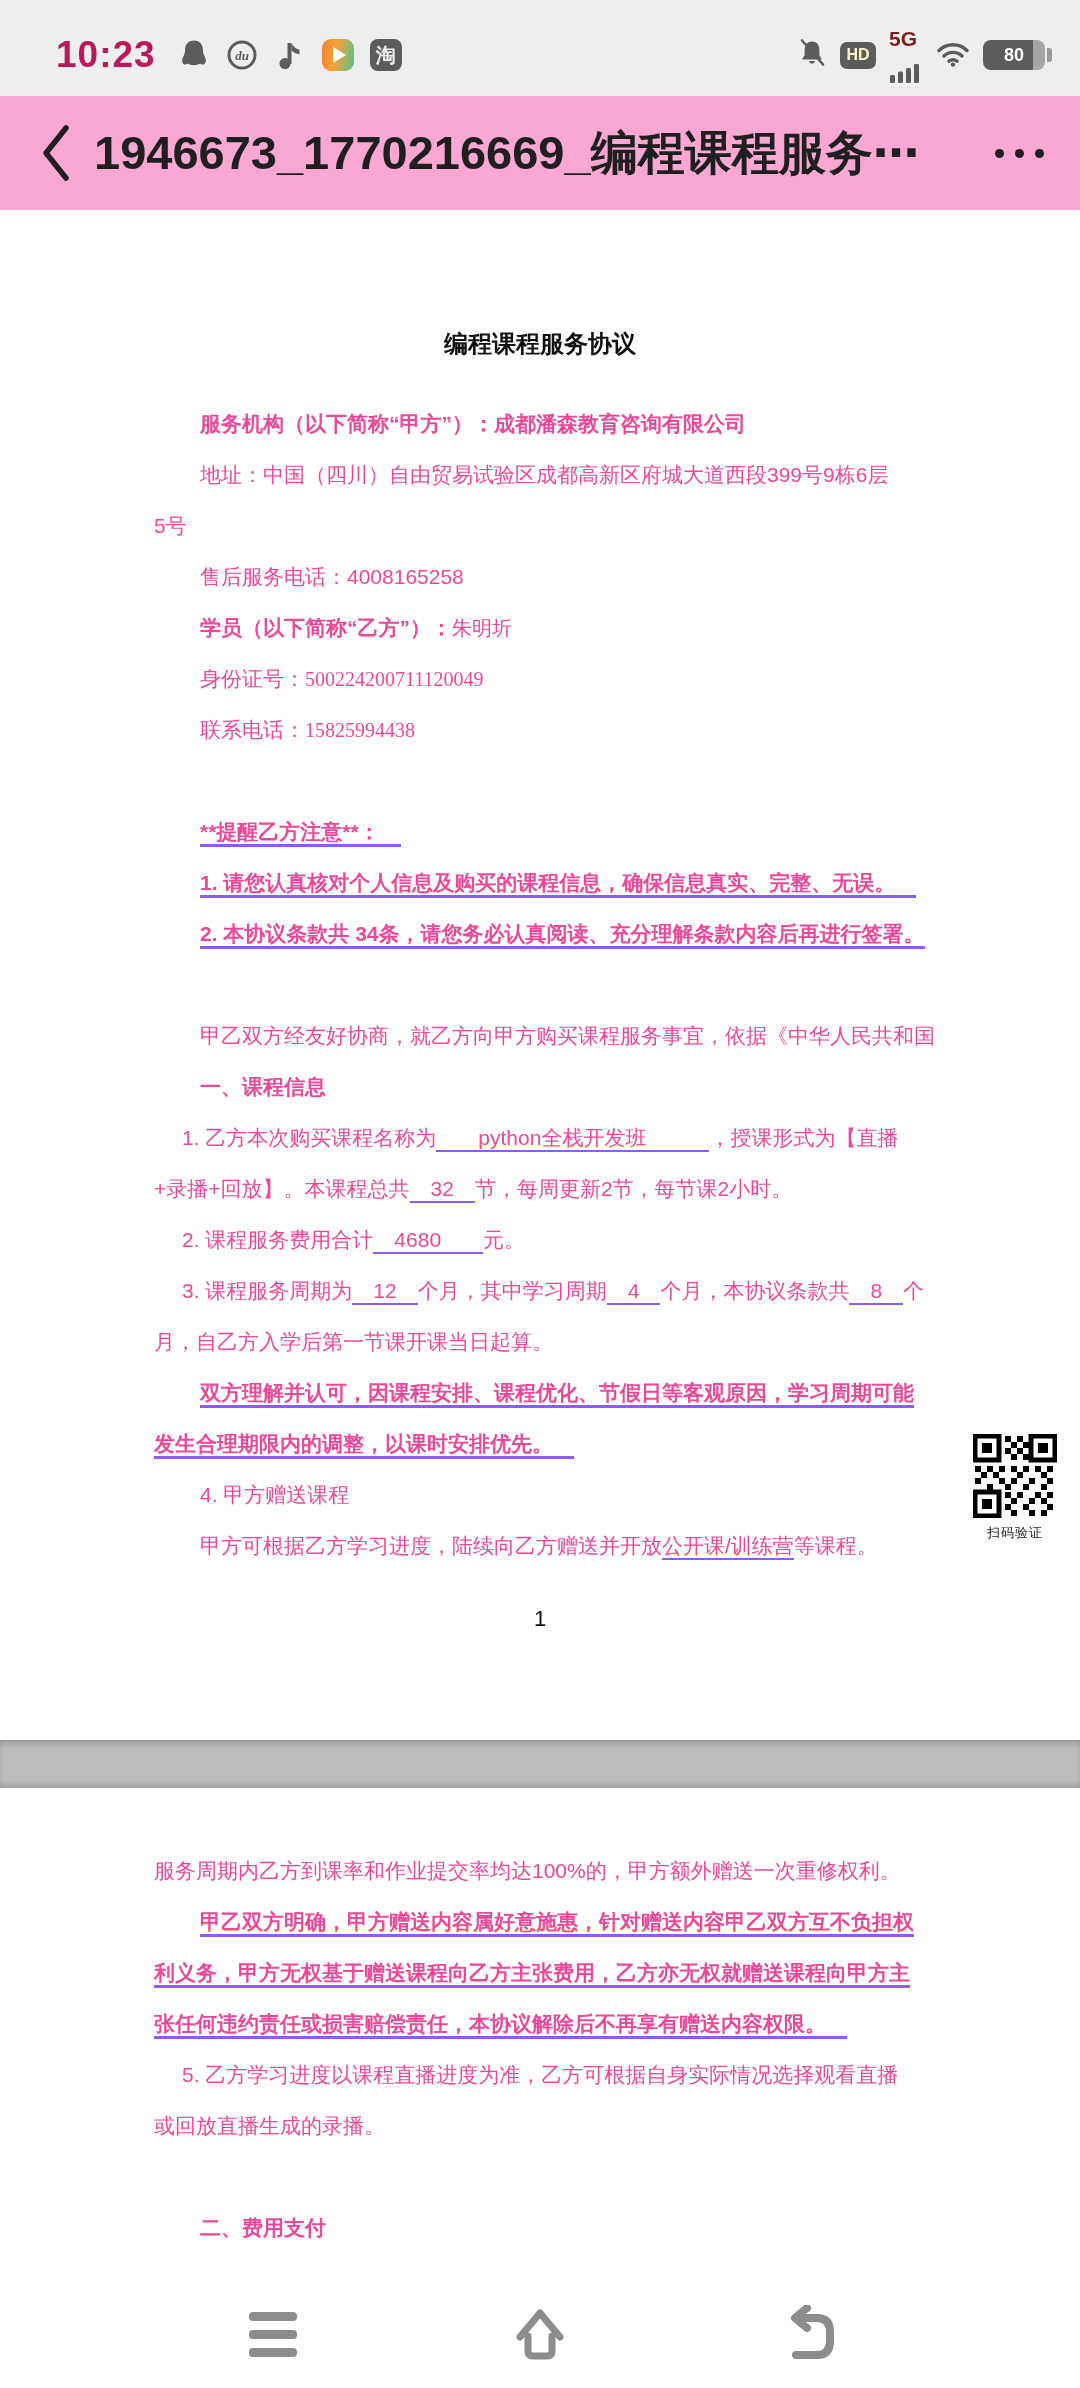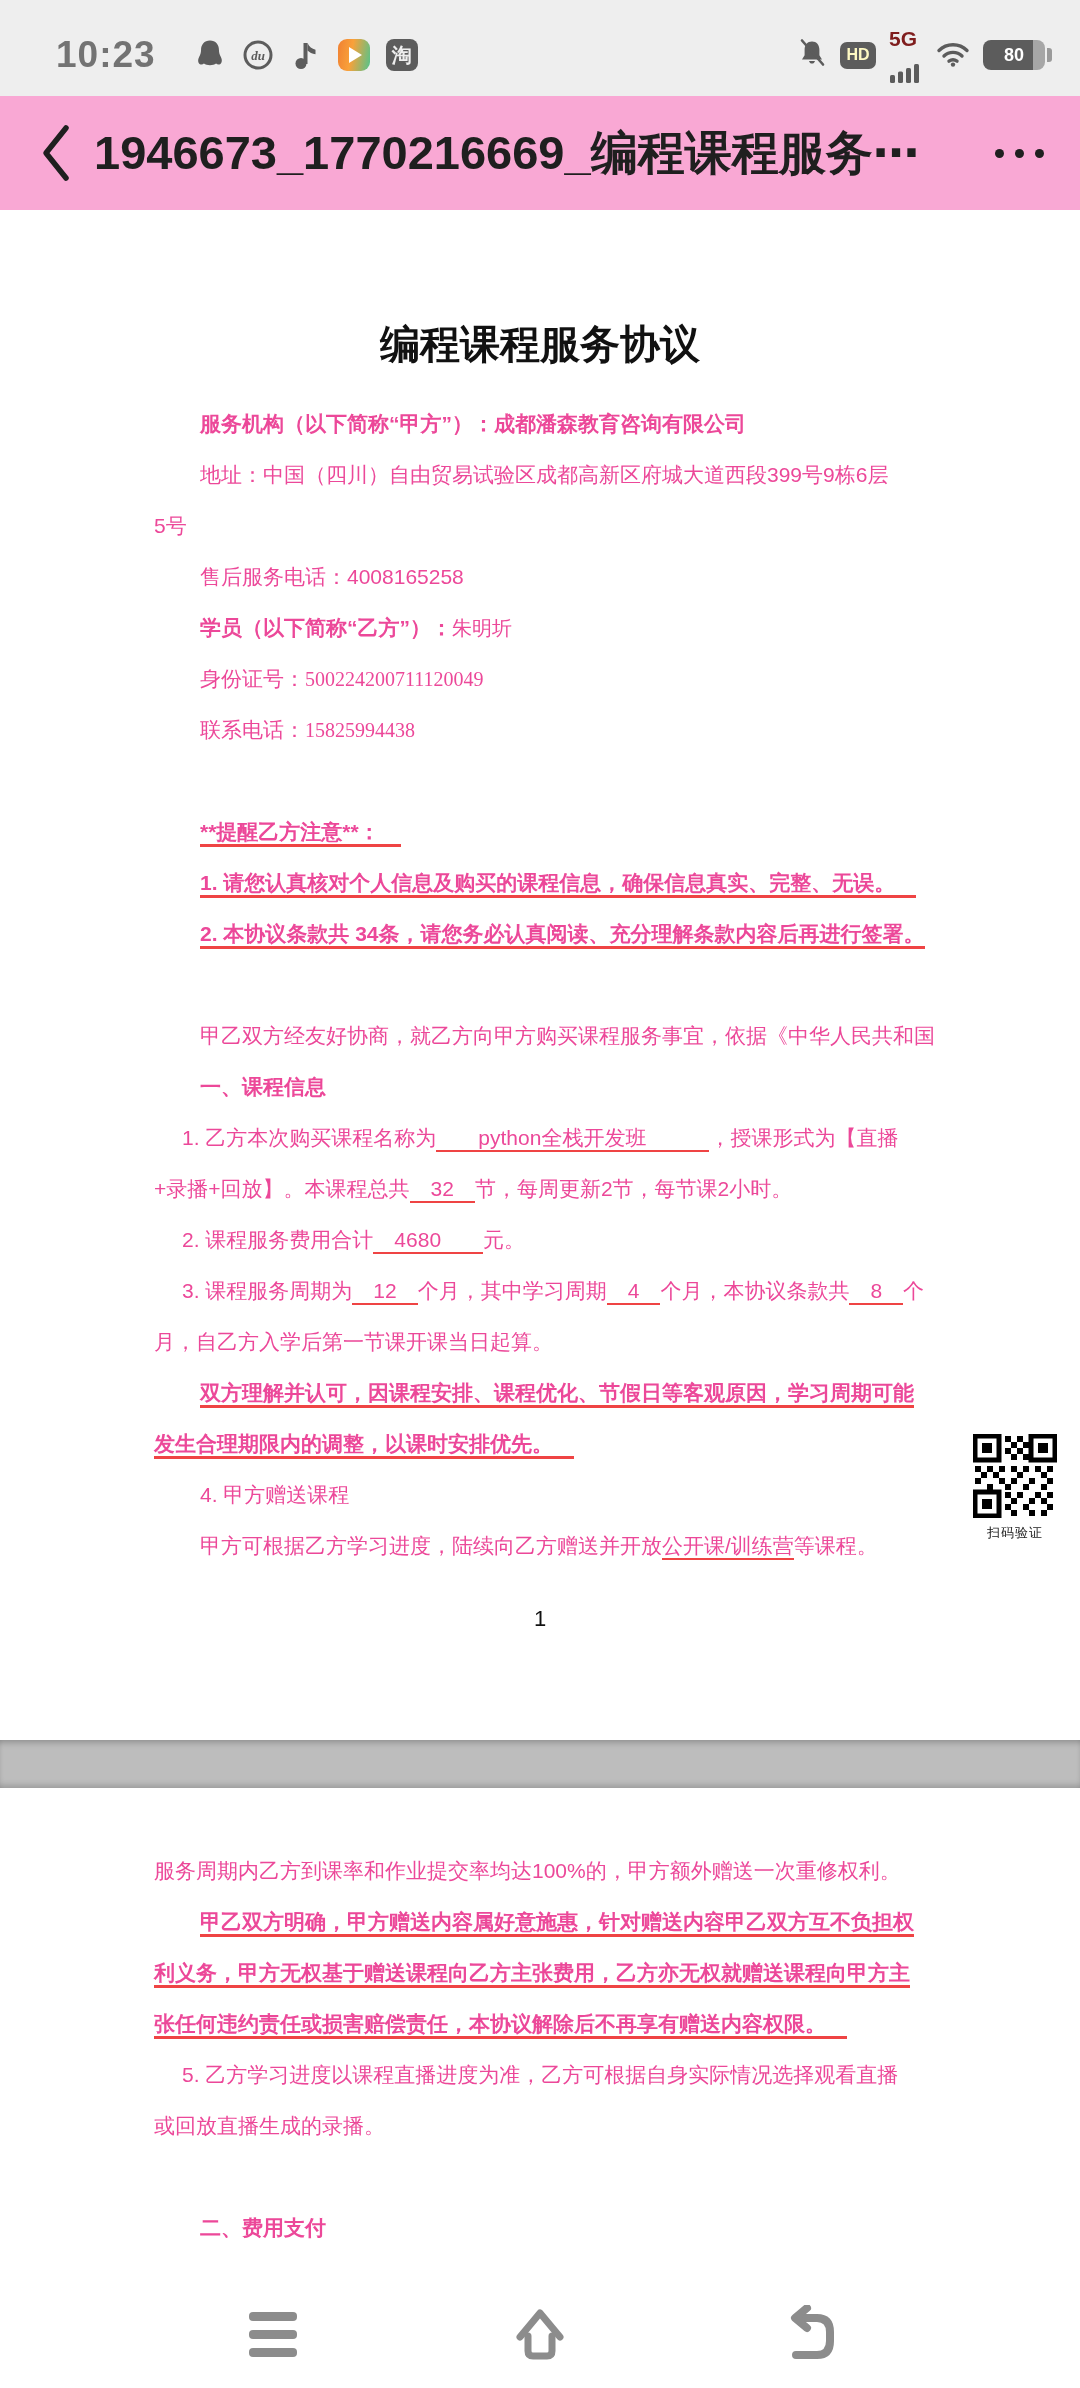--- a/index.html
+++ b/index.html
@@ -3,21 +3,21 @@
 <meta charset="utf-8">
 <style>
   * { margin:0; padding:0; box-sizing:border-box; }
   html,body { width:1080px; height:2388px; }
   body { font-family:"Liberation Sans","DejaVu Sans",sans-serif; background:#ffffff; }
   .screen { position:relative; width:1080px; height:2388px; overflow:hidden; background:#ffffff; }
 
   
   .statusbar { position:absolute; top:0; left:0; width:1080px; height:96px;
     background:#eeeeee; display:flex; align-items:center; padding:14px 28px 0 56px; }
-  .sb-time { font-size:37px; font-weight:bold; color:#737373; letter-spacing:1px; margin-right:38px; }
+  .sb-time { font-size:37px; font-weight:bold; color:#be185d; letter-spacing:1px; margin-right:22px; }
   .sb-apps { display:flex; align-items:center; gap:16px; }
   .sb-right { margin-left:auto; display:flex; align-items:center; gap:13px; }
   .appicon { width:32px; height:32px; display:flex; align-items:center; justify-content:center; }
   .icon-video { width:32px; height:32px; border-radius:9px;
     background:linear-gradient(100deg,#f08032 0%,#f9a13a 42%,#52c48c 100%);
     display:flex; align-items:center; justify-content:center; }
   .icon-video .tri { width:0; height:0; border-left:13px solid #fff;
     border-top:8px solid transparent; border-bottom:8px solid transparent; margin-left:4px; }
   .icon-taobao { width:32px; height:32px; border-radius:8px; background:#5c5c5c;
     color:#eeeeee; font-size:20px; font-weight:bold; display:flex; align-items:center; justify-content:center; }
@@ -39,25 +39,25 @@
     margin-left:10px; flex:1 1 auto; }
   .menu-btn { display:flex; gap:11px; padding:18px 6px; flex:0 0 auto; }
   .menu-btn i { width:9px; height:9px; border-radius:50%; background:#1f1f1f; display:block; }
 
   
   .page { position:absolute; left:0; width:1080px; background:#ffffff; color:#111111; }
   .page1 { top:210px; height:1530px; padding:112px 80px 0 154px; }
   .page-sep { position:absolute; top:1740px; left:0; width:1080px; height:48px; background:#bdbdbd;
     box-shadow:inset 0 6px 7px -4px rgba(0,0,0,0.28), inset 0 -6px 7px -4px rgba(0,0,0,0.22); }
   .page2 { top:1788px; height:492px; padding:57px 80px 0 154px; }
-  .doc-title { font-size:40px; font-weight:bold; text-align:center; line-height:44px;
+  .doc-title { font-size:24px; font-weight:bold; text-align:center; line-height:44px;
     margin-bottom:32px; margin-left:-74px; padding-right:0; }
   .doc-line { height:51px; line-height:51px; font-size:21px; white-space:nowrap; color:#ec4899; }
   .doc-line .b { font-weight:bold; }
-  .doc-line .u { border-bottom:2px solid #ef4444; padding-bottom:1px; }
+  .doc-line .u { border-bottom:2px solid #8b5cf6; padding-bottom:1px; }
   .doc-line .b.u { border-bottom-width:3px; }
   .doc-line .serif { font-family:"Liberation Serif","DejaVu Serif",serif; font-size:20px; }
   .doc-line.in-1 { padding-left:28px; }
   .doc-line.in-2 { padding-left:46px; }
   .page-footer { margin-top:28px; margin-left:-74px; text-align:center;
     font-size:22px; color:#111111; height:40px; line-height:40px; }
   .qr-wrap { position:absolute; left:960px; top:1434px; width:110px; text-align:center; }
   .qr-caption { font-size:13px; color:#222222; margin-top:2px; letter-spacing:1px; }
 
   

